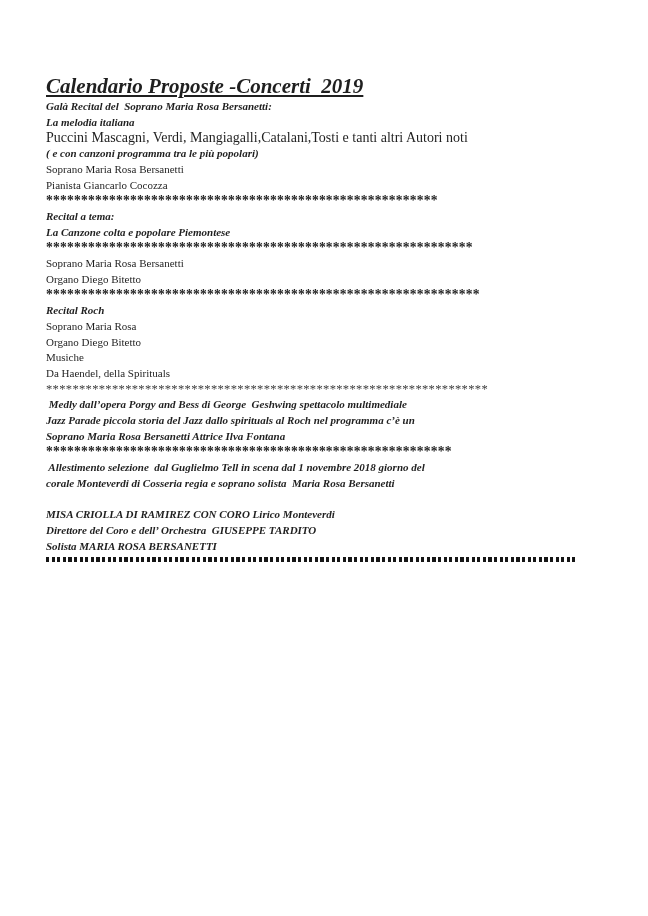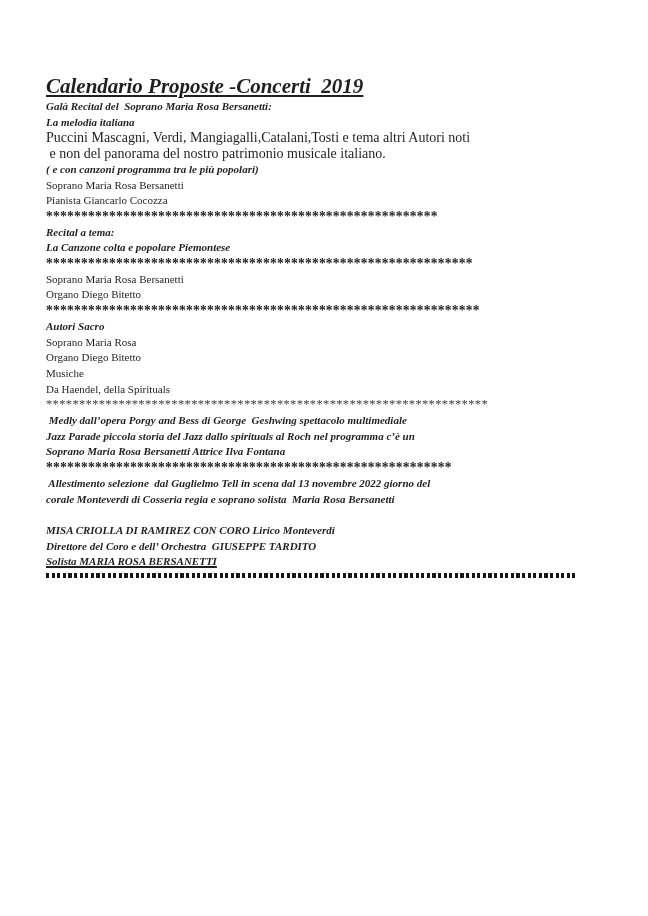--- a/index.html
+++ b/index.html
@@ -38,21 +38,20 @@
     text-underline-offset: 2px;
     margin-bottom: 1px;
   }
   .s-heading {
     font-weight: bold;
     font-style: italic;
   }
   .s-heading-underline {
     font-weight: bold;
     font-style: italic;
-    text-decoration: underline;
     text-decoration-thickness: 1.5px;
   }
   .s-italic {
   }
   .s-regular {
     font-size: 14px;
   }
   .s-stars-bold {
     font-weight: bold;
     font-size: 13.6px;
@@ -78,43 +77,42 @@
   }
 </style>
 </head>
 <body>
 
 <div class="page">
   <div class="doc">
       <div class="doc-line s-title">Calendario Proposte -Concerti  2019</div>
       <div class="doc-line s-heading">Galà Recital del  Soprano Maria Rosa Bersanetti:</div>
       <div class="doc-line s-heading">La melodia italiana</div>
-      <div class="doc-line s-regular">Puccini Mascagni, Verdi, Mangiagalli,Catalani,Tosti e tema altri Autori noti</div>
-      <div class="doc-line s-regular"> e non del panorama del nostro patrimonio musicale italiano.</div>
+      <div class="doc-line s-regular">Puccini Mascagni, Verdi, Mangiagalli,Catalani,Tosti e tanti altri Autori noti</div>
       <div class="doc-line s-heading">( e con canzoni programma tra le più popolari)</div>
       <div class="doc-line s-italic">Soprano Maria Rosa Bersanetti</div>
       <div class="doc-line s-italic">Pianista Giancarlo Cocozza</div>
       <div class="doc-line s-stars-bold">********************************************************</div>
       <div class="doc-line s-heading">Recital a tema:</div>
       <div class="doc-line s-heading">La Canzone colta e popolare Piemontese</div>
       <div class="doc-line s-stars-bold">*************************************************************</div>
       <div class="doc-line s-italic">Soprano Maria Rosa Bersanetti</div>
       <div class="doc-line s-italic">Organo Diego Bitetto</div>
       <div class="doc-line s-stars-bold">**************************************************************</div>
-      <div class="doc-line s-heading">Autori Sacro</div>
+      <div class="doc-line s-heading">Recital Roch</div>
       <div class="doc-line s-italic">Soprano Maria Rosa</div>
       <div class="doc-line s-italic">Organo Diego Bitetto</div>
       <div class="doc-line s-italic">Musiche</div>
       <div class="doc-line s-italic">Da Haendel, della Spirituals</div>
       <div class="doc-line s-stars-regular">*******************************************************************</div>
       <div class="doc-line s-heading"> Medly dall’opera Porgy and Bess di George  Geshwing spettacolo multimediale</div>
       <div class="doc-line s-heading">Jazz Parade piccola storia del Jazz dallo spirituals al Roch nel programma c’è un</div>
       <div class="doc-line s-heading">Soprano Maria Rosa Bersanetti Attrice Ilva Fontana</div>
       <div class="doc-line s-stars-bold">**********************************************************</div>
-      <div class="doc-line s-heading"> Allestimento selezione  dal Guglielmo Tell in scena dal 13 novembre 2022 giorno del</div>
+      <div class="doc-line s-heading"> Allestimento selezione  dal Guglielmo Tell in scena dal 1 novembre 2018 giorno del</div>
       <div class="doc-line s-heading">corale Monteverdi di Cosseria regia e soprano solista  Maria Rosa Bersanetti</div>
       <div class="doc-line s-blank"></div>
       <div class="doc-line s-heading">MISA CRIOLLA DI RAMIREZ CON CORO Lirico Monteverdi</div>
       <div class="doc-line s-heading">Direttore del Coro e dell’ Orchestra  GIUSEPPE TARDITO</div>
       <div class="doc-line s-heading-underline">Solista MARIA ROSA BERSANETTI</div>
       <div class="doc-line s-dotted-divider"></div>
     </div>
 </div>
 
 </body></html>

